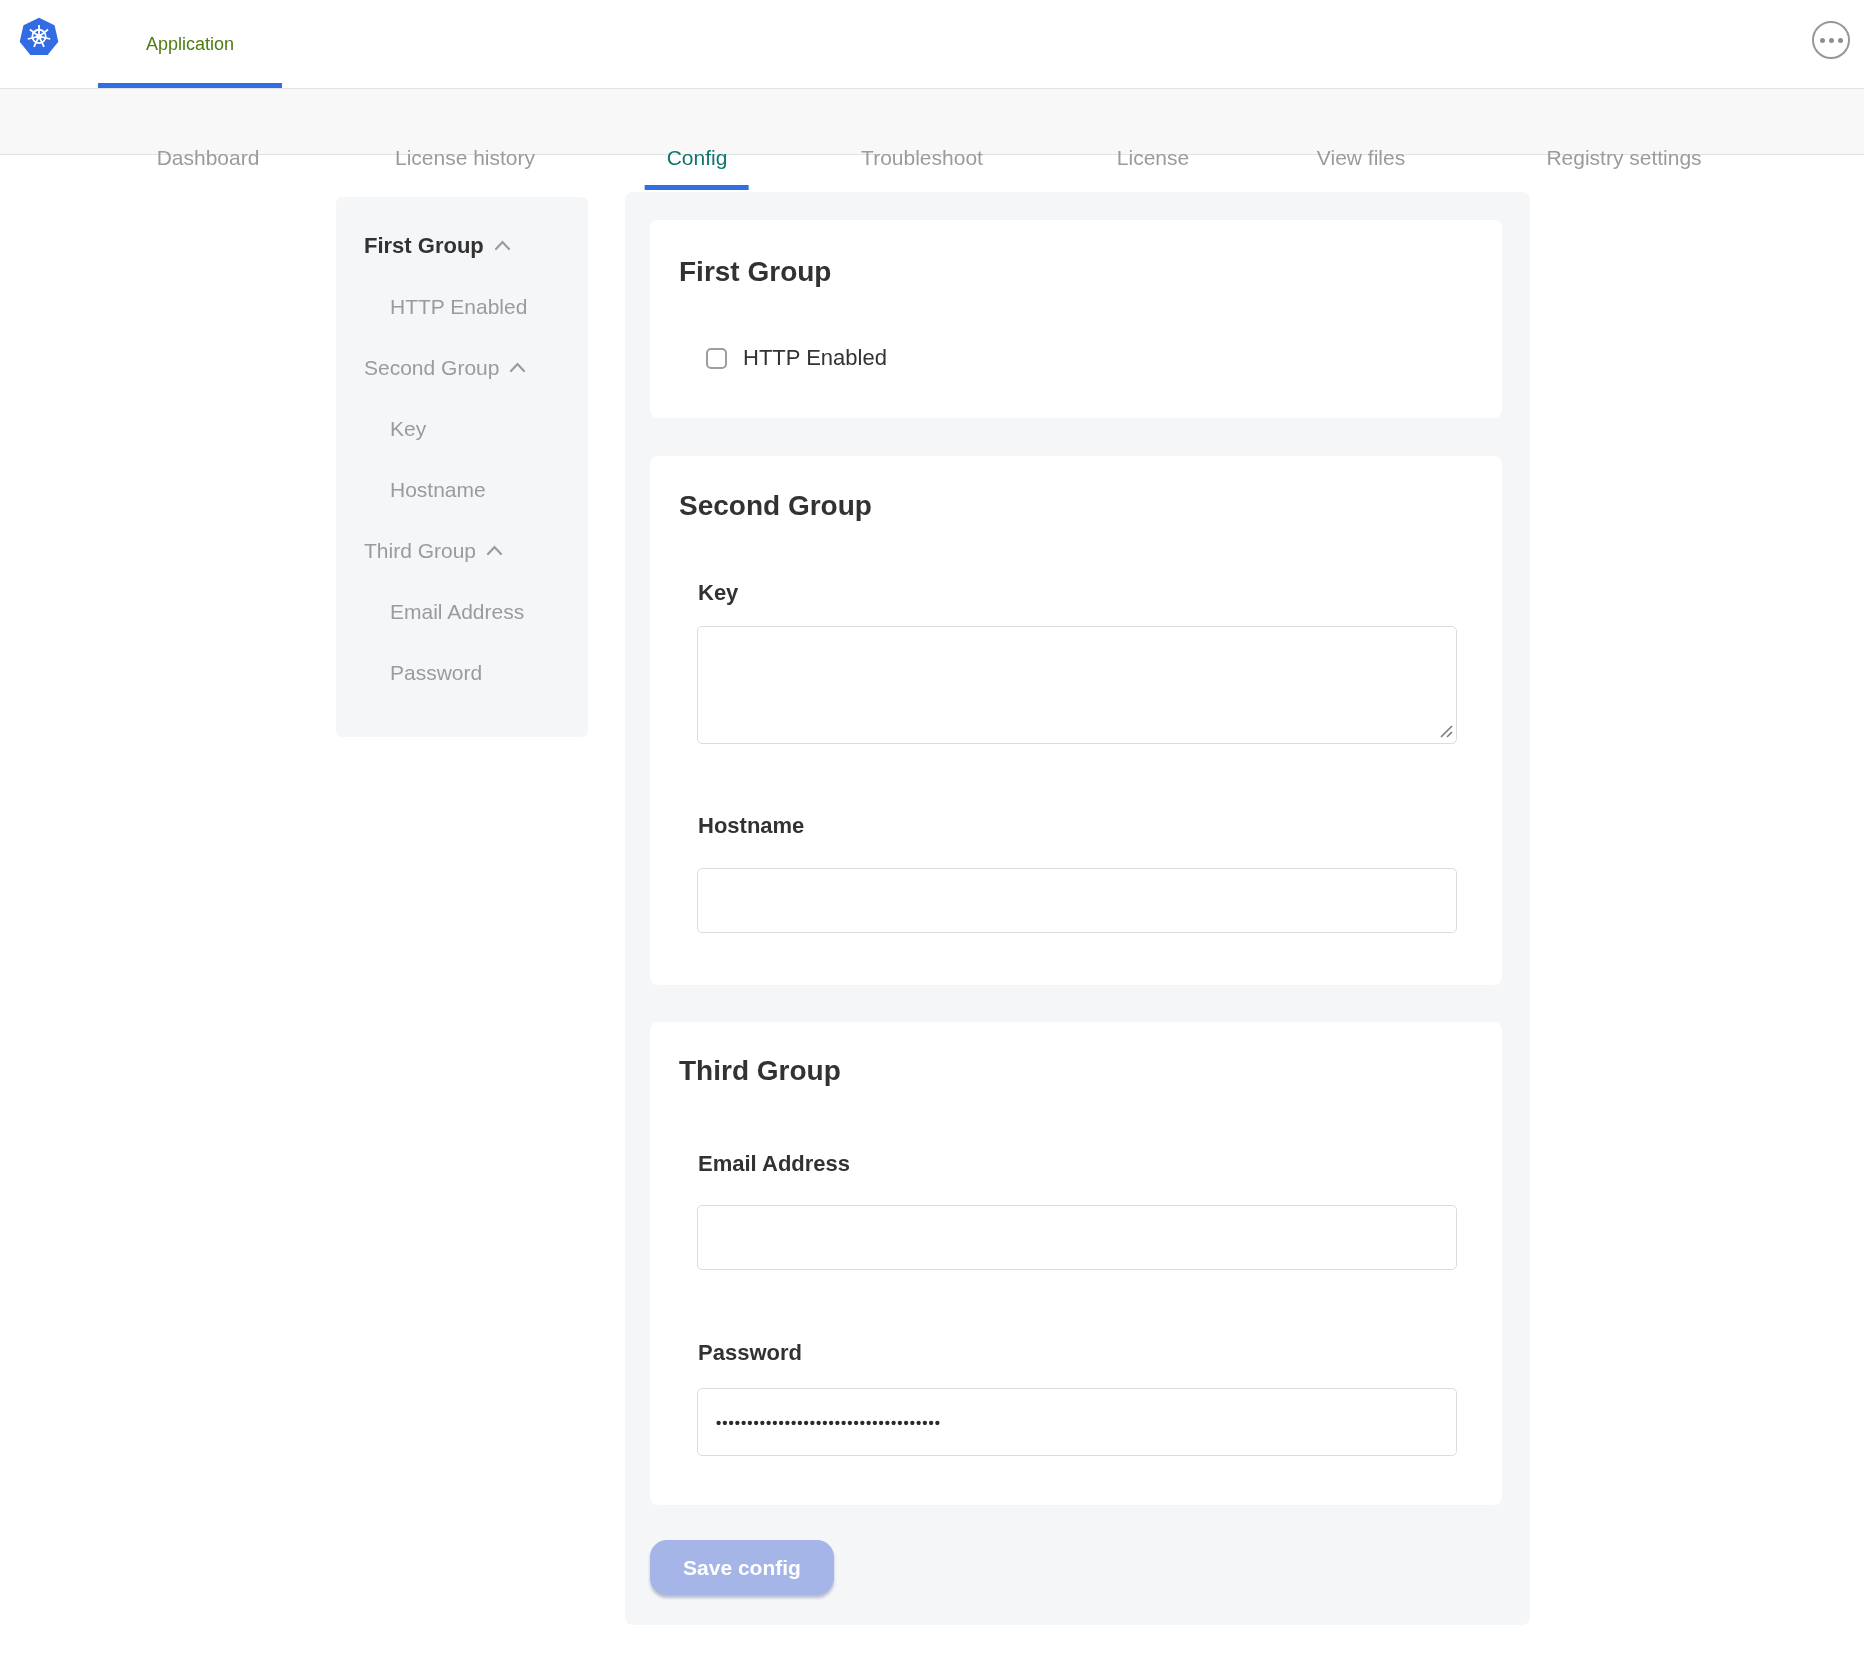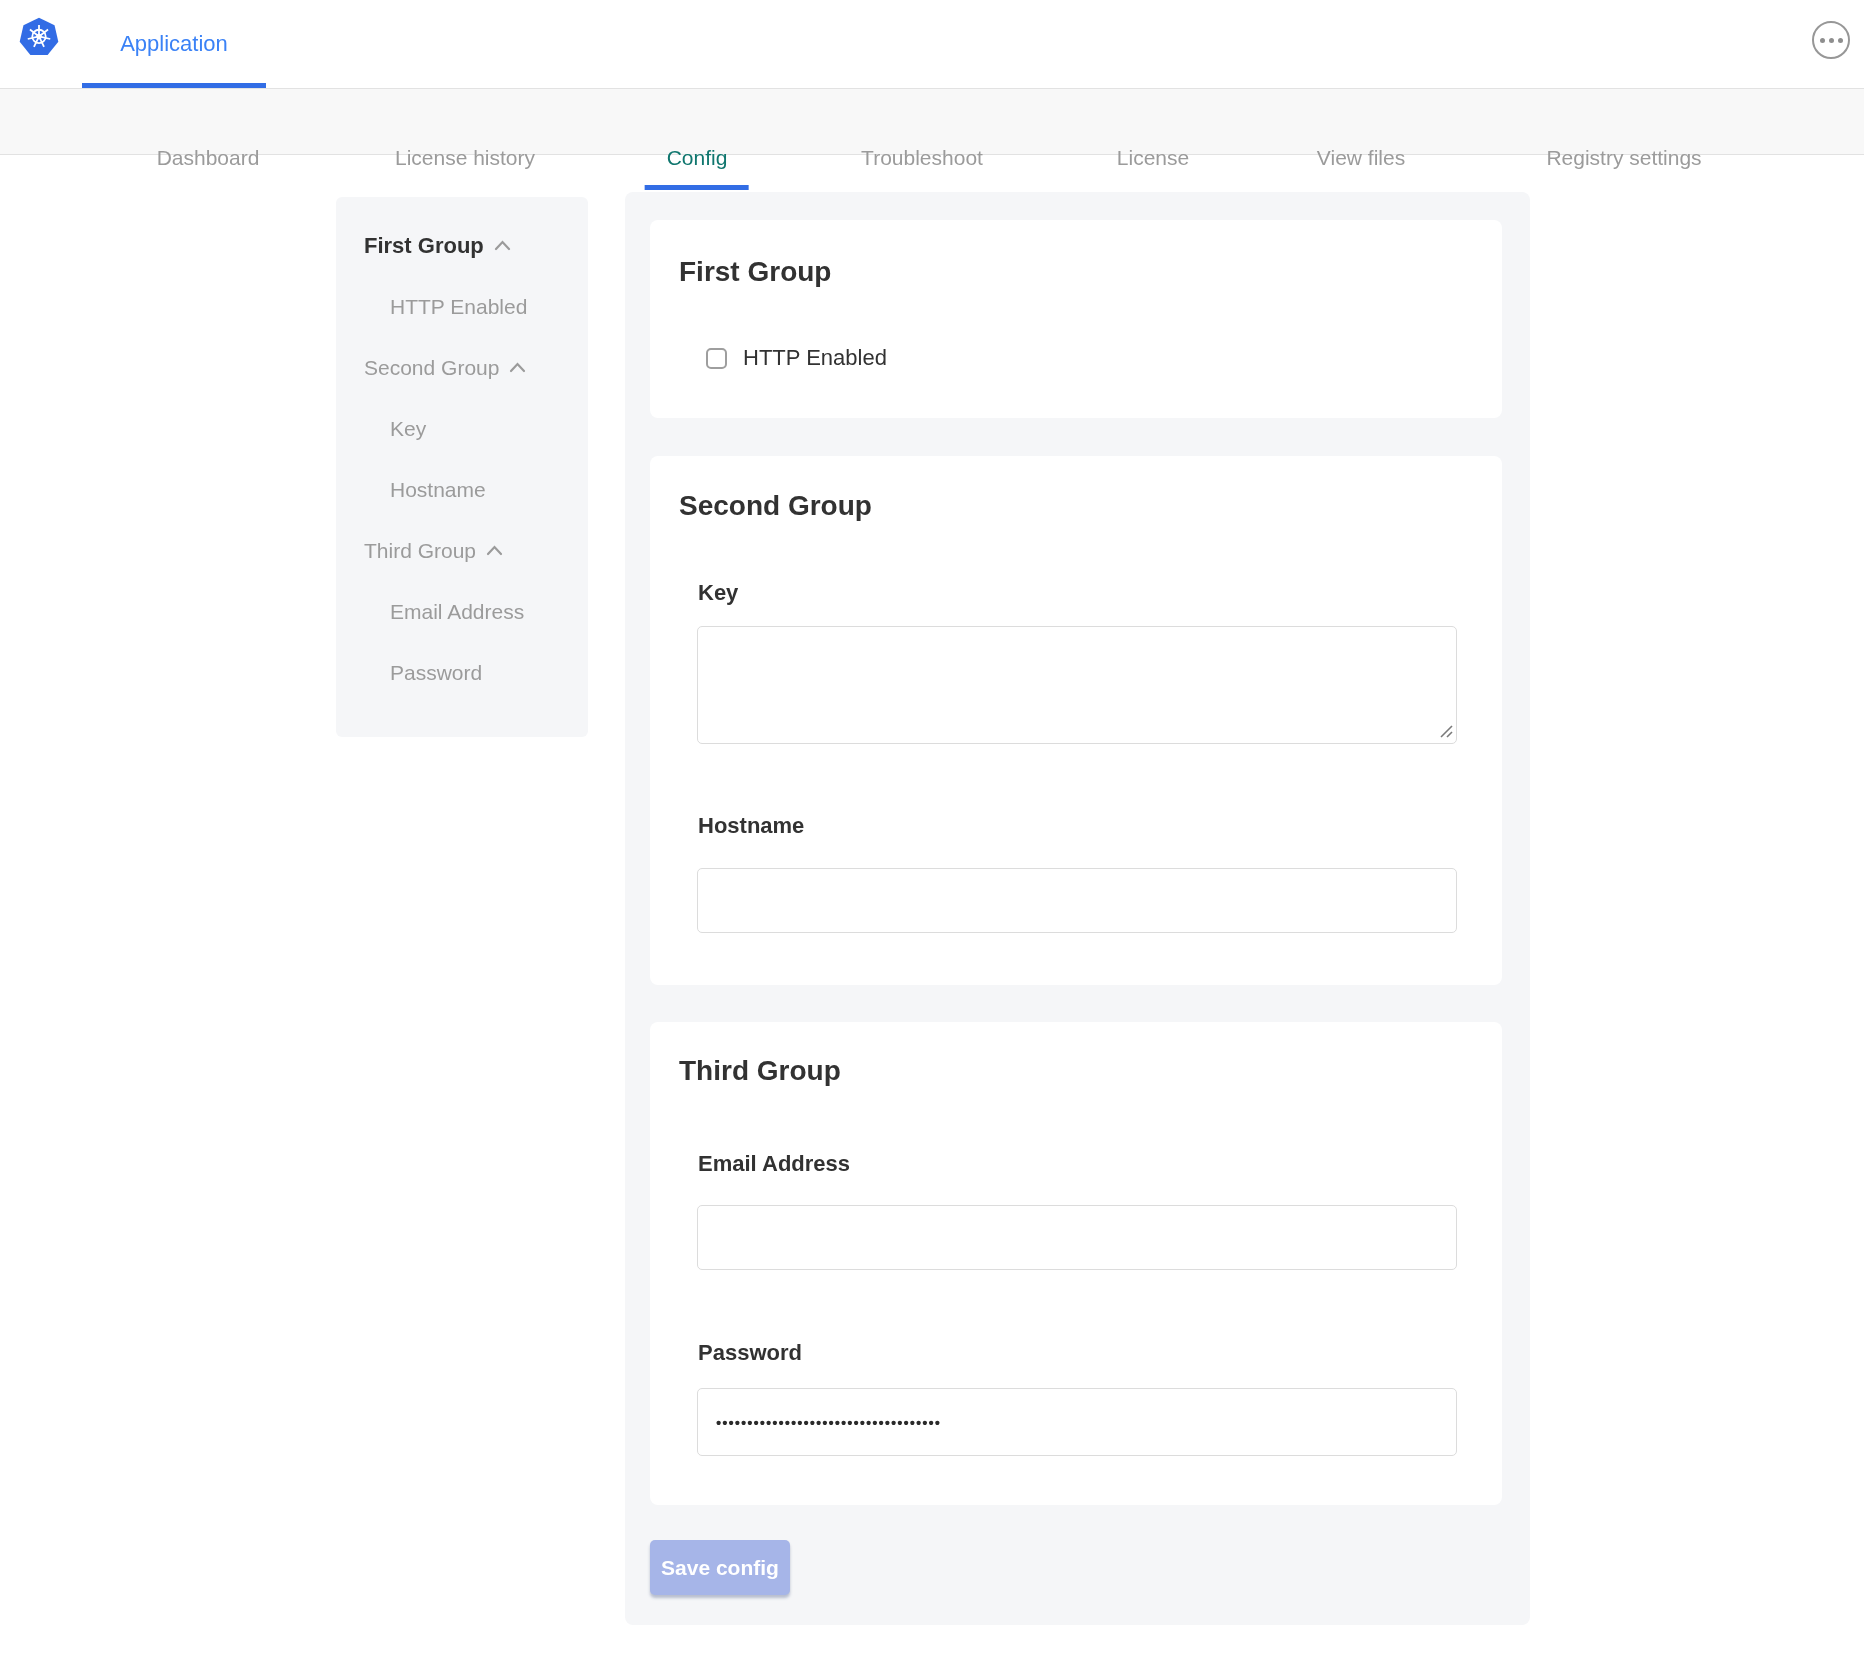--- a/index.html
+++ b/index.html
@@ -4,23 +4,23 @@
 <style>
   * { margin:0; padding:0; box-sizing:border-box; }
   html,body { width:1864px; height:1680px; background:#fff; }
   body { font-family:"Liberation Sans", sans-serif; color:#323232; position:relative; overflow:hidden; }
 
   .page { position:relative; width:1864px; height:1680px; background:#fff; }
 
   
   .header { position:absolute; left:0; top:0; width:1864px; height:88px; background:#fff; }
   .logo { position:absolute; left:18px; top:16px; width:42px; height:46px; }
-  .app-tab { position:absolute; left:82px; top:0; width:184px; height:88px;
+  .app-tab { position:absolute; left:98px; top:0; width:184px; height:88px;
              display:flex; align-items:center; justify-content:center;
-             font-size:22px; font-weight:500; color:#3b82f6; cursor:pointer; }
+             font-size:18px; font-weight:500; color:#4d7c0f; cursor:pointer; }
   .app-tab::after { content:""; position:absolute; left:0; bottom:0; width:100%; height:5px; background:#326de5; }
   .overflow-btn { position:absolute; right:14px; top:21px; width:38px; height:38px; border-radius:50%;
                   border:2px solid #979797; background:#fff; display:flex; align-items:center; justify-content:center;
                   gap:4px; cursor:pointer; }
   .overflow-btn i { width:5px; height:5px; border-radius:50%; background:#8e8e8e; display:block; }
 
   
   .navbar { position:absolute; left:0; top:88px; width:1864px; height:67px; background:#f8f8f8;
             border-top:1px solid #e2e2e2; border-bottom:1px solid #e2e2e2; }
   .tab { position:absolute; top:0; height:65px; line-height:65px; transform:translateX(-50%);
@@ -58,22 +58,22 @@
                border:1px solid #dcdcdc; border-radius:5px; font-family:"Liberation Sans",sans-serif;
                font-size:20px; color:#323232; padding:0 16px; outline:none; }
   .textarea-wrap { position:absolute; left:47px; top:170px; width:760px; height:118px; }
   .textarea-wrap textarea { width:760px; height:118px; resize:none; background:#fff;
                border:1px solid #dcdcdc; border-radius:5px; font-family:"Liberation Sans",sans-serif;
                font-size:20px; color:#323232; padding:12px 16px; outline:none; }
   .resize-handle { position:absolute; right:4px; bottom:6px; width:14px; height:14px; cursor:nwse-resize; }
 
   .pw-input { font-size:15px; font-weight:700; letter-spacing:1px; color:#2a2a2a; padding-left:18px; }
 
-  .save-btn { position:absolute; left:25px; top:1348px; width:140px; height:55px;
-              background:#a6b5e8; border:none; border-radius:5px; color:#fff;
+  .save-btn { position:absolute; left:25px; top:1348px; width:184px; height:55px;
+              background:#a6b5e8; border:none; border-radius:17px; color:#fff;
               font-family:"Liberation Sans",sans-serif; font-size:21px; font-weight:700;
               box-shadow:0 3px 3px rgba(70,85,130,0.35); cursor:pointer; }
 
   
   .c2 .lbl-key  { top:124px; }   .c2 .lbl-host { top:357px; }   .c2 .inp-host { top:412px; }
   .c3 .lbl-email { top:129px; }  .c3 .inp-email { top:183px; }
   .c3 .lbl-pass  { top:318px; }  .c3 .inp-pass  { top:366px; height:68px; }
 </style>
 </head>
 <body>

